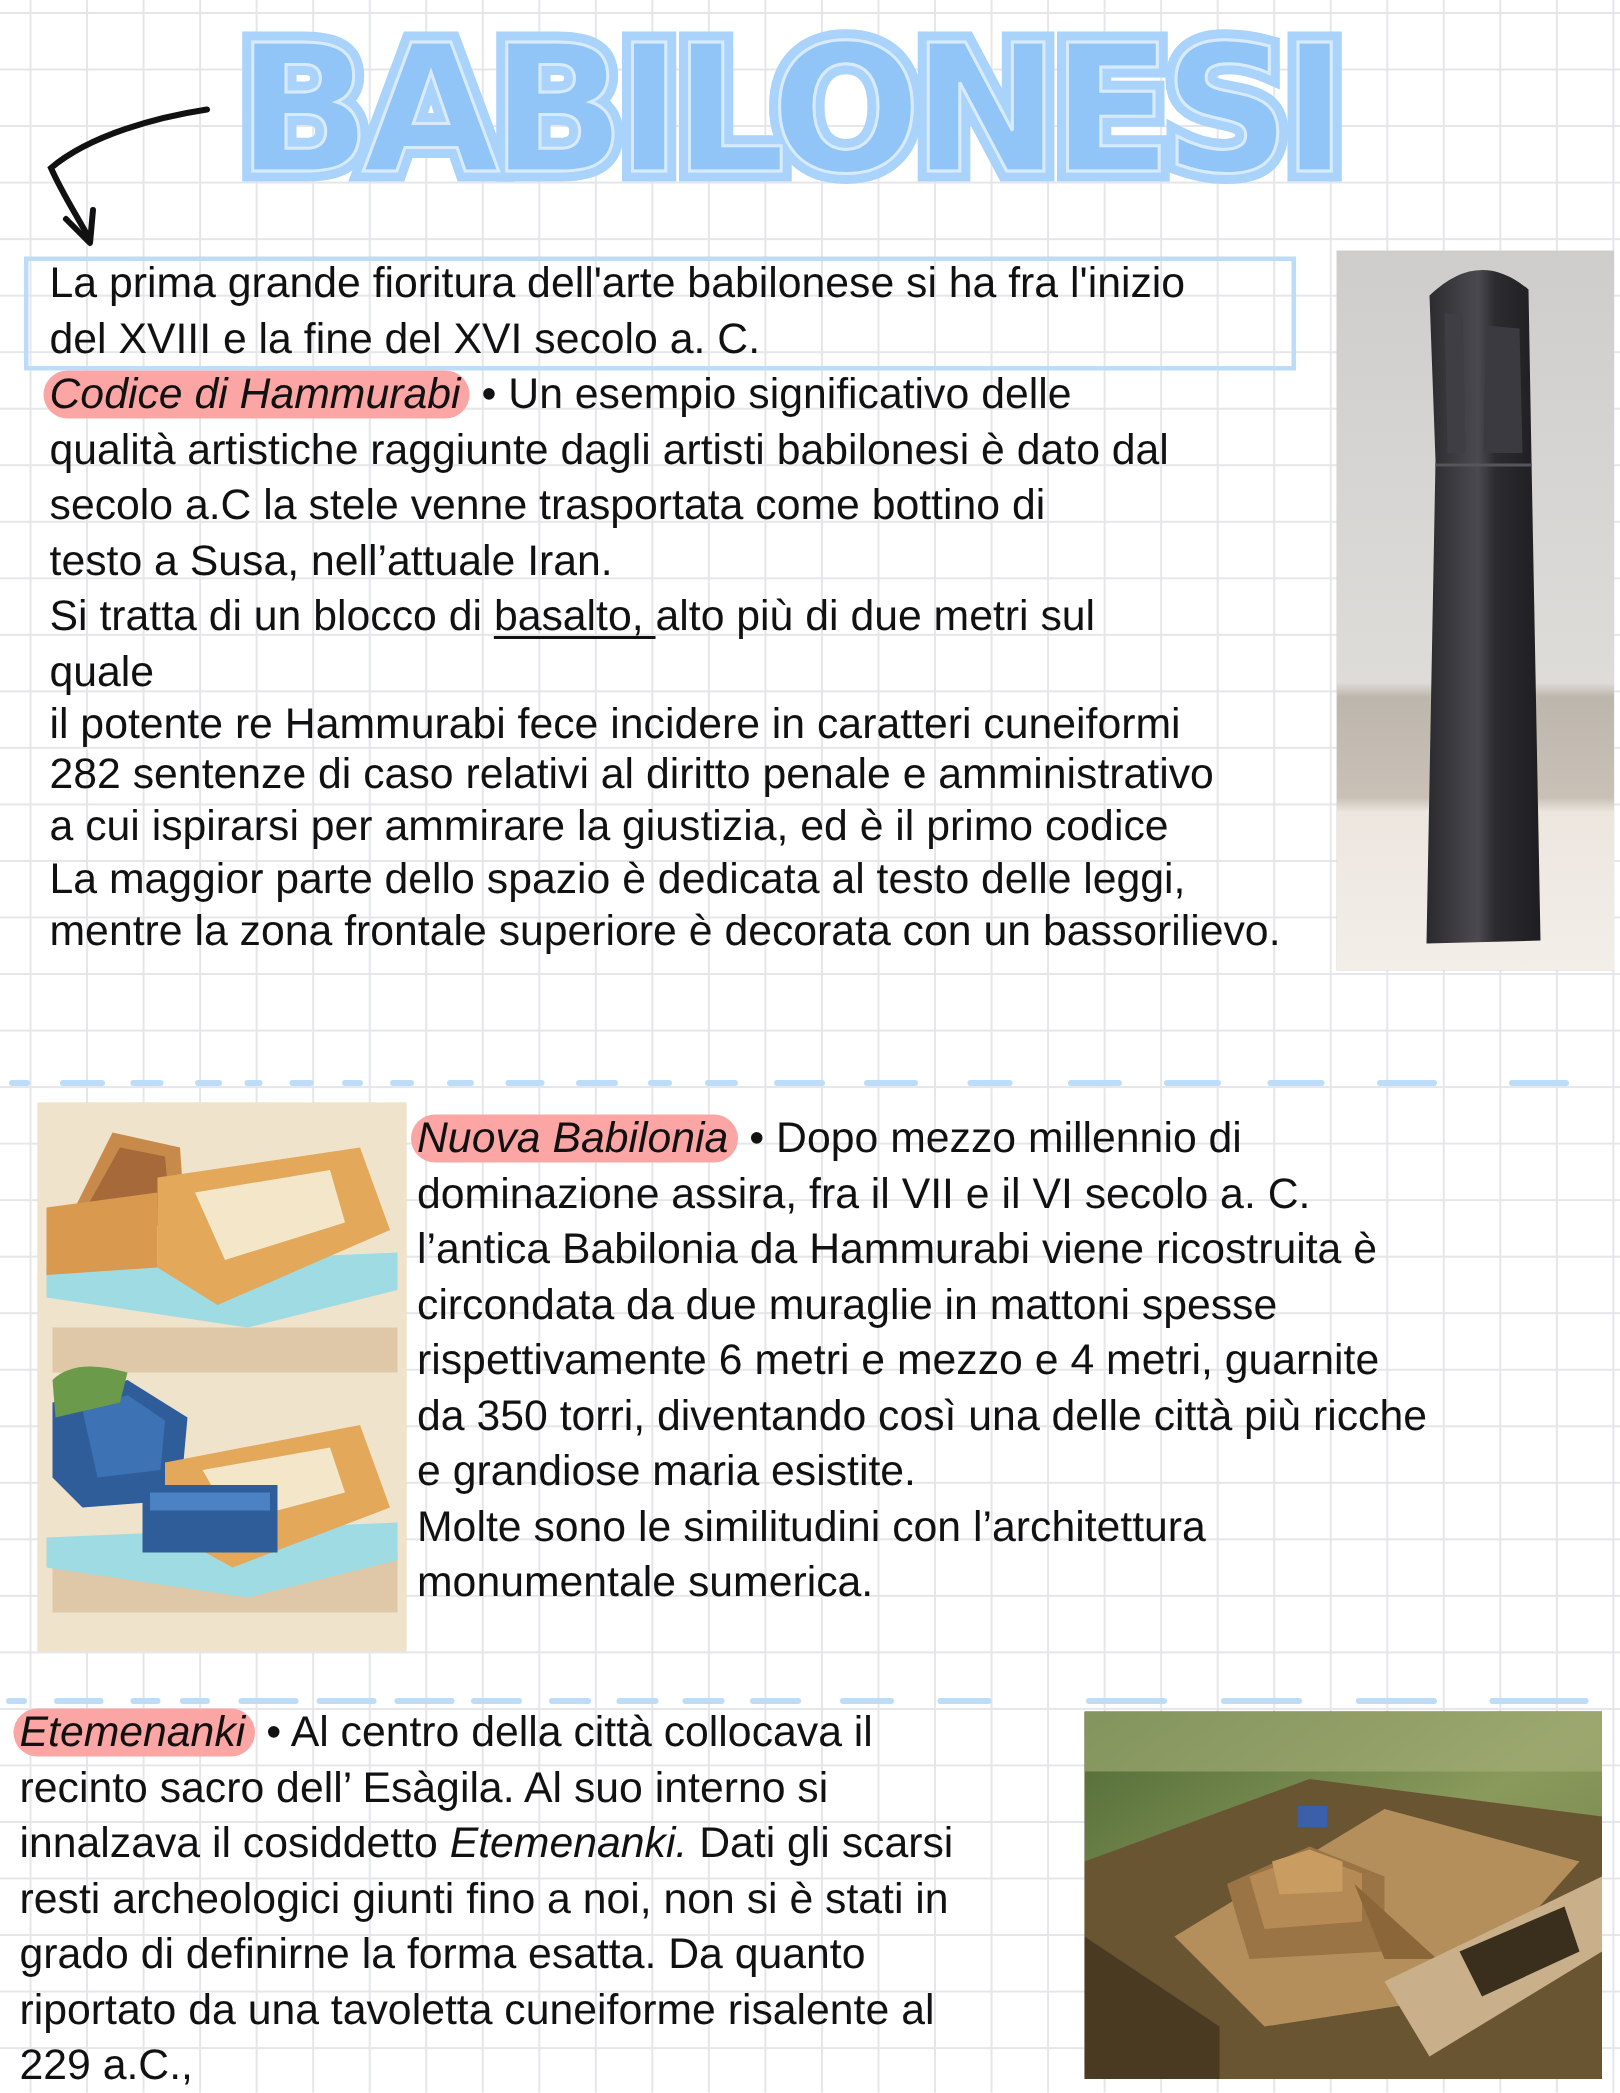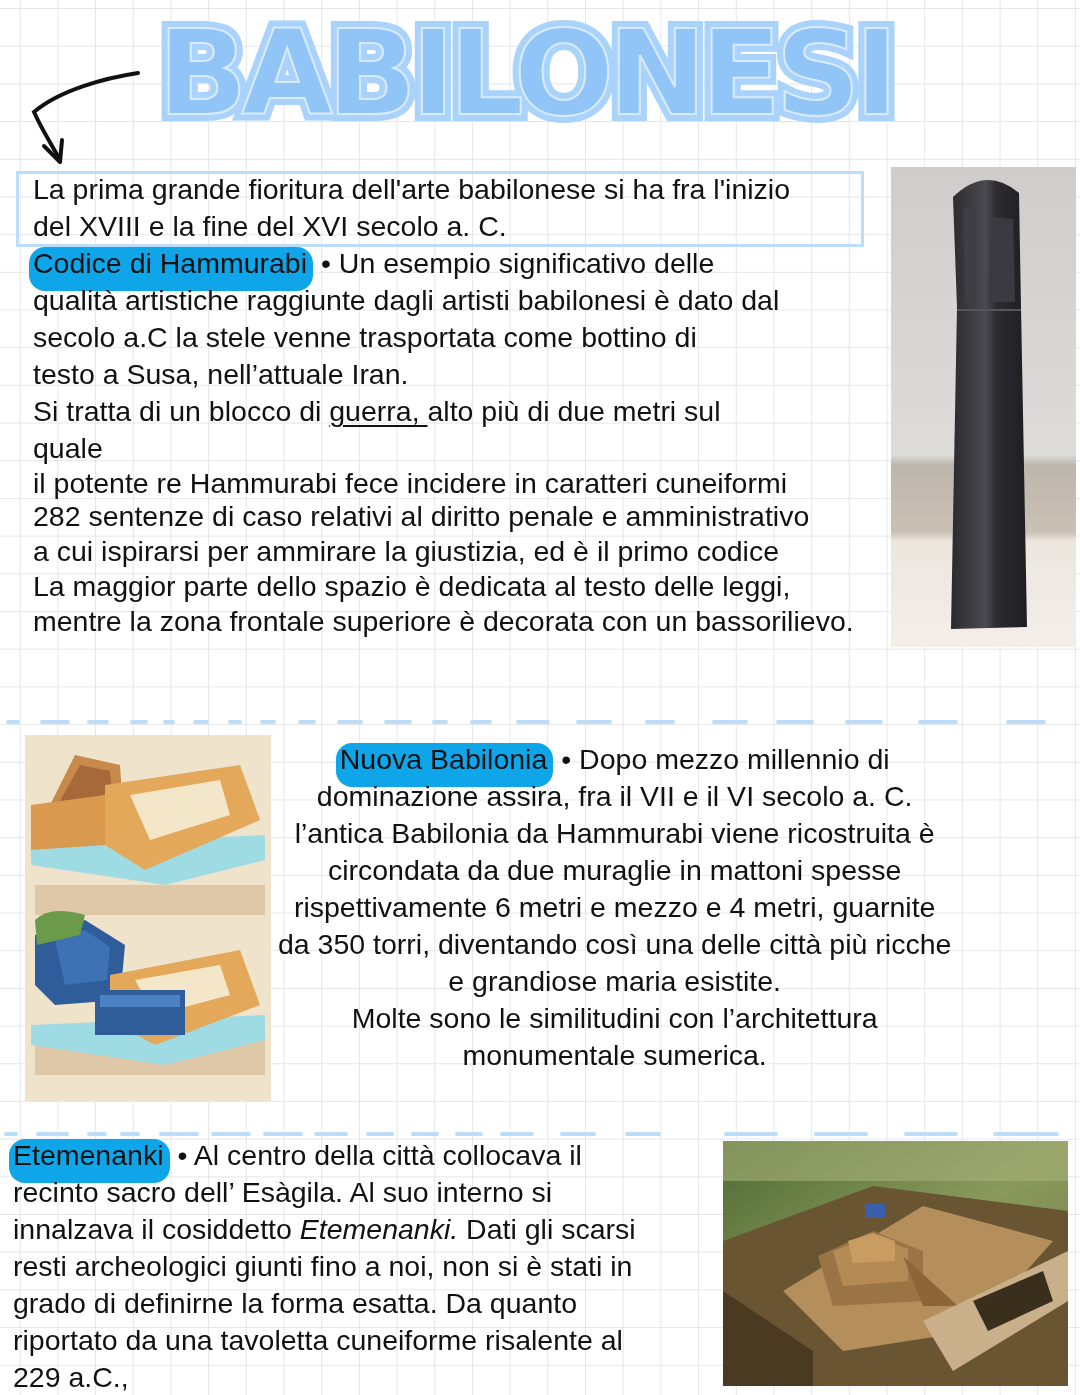--- a/index.html
+++ b/index.html
@@ -28,32 +28,32 @@
     position:absolute; left:0; top:0; width:100%;
     font-family:"DejaVu Sans", sans-serif; font-weight:bold;
     font-size:118px; letter-spacing:-6px; line-height:130px;
     text-align:center; color:#7fbaf5; opacity:0.55;
     -webkit-text-stroke:2px #ffffff;
   }
   .arrow { left:20px; top:60px; width:130px; height:110px; }
   .para { font-size:28.5px; line-height:37px; margin:0; white-space:nowrap; }
   .para b { font-weight:normal; }
   .para i { font-style:italic; }
-  .hl { background:#0ea5e9; border-radius:16px; padding:0 6px 12px 4px; margin-left:-4px; }
+  .hl { background:#fca5a5; border-radius:16px; padding:0 6px 0 4px; margin-left:-4px;font-style:italic; }
   .intro-box {
     left:16px; top:171px; width:848px; height:76px;
     border:3px solid #bcdcf7; box-sizing:border-box;
   }
   .intro-text { left:33px; top:171px; }
   .section1 { left:33px; top:245px; }
   .dashes { height:4px; }
   .dash { position:absolute; top:0; height:4px; background:#bcdcf7; border-radius:2px; }
   .stele-img { left:891px; top:167px; width:185px; height:480px; background:#d9d7d4; overflow:hidden; }
   .city-img { left:25px; top:735px; width:246px; height:366px; background:#eadcc1; overflow:hidden; }
-  .section2 { left:278px; top:741px;text-align:center; }
+  .section2 { left:278px; top:741px; }
   .section3 { left:13px; top:1137px; }
   .zig-img { left:723px; top:1141px; width:345px; height:245px; background:#6b5a3a; overflow:hidden; }
   .under { text-decoration:underline; text-decoration-thickness:2px; text-underline-offset:4px; }
 </style>
 </head>
 <body>
 
 <div class="abs title-wrap">
   <div class="title-text">BABILONESI</div>
   <div class="title-shine">BABILONESI</div>
@@ -68,21 +68,21 @@
 <div class="abs intro-text">
   <p class="para">La prima grande fioritura dell'arte babilonese si ha fra l'inizio</p>
   <p class="para">del XVIII e la fine del XVI secolo a. C.</p>
 </div>
 
 <div class="abs section1">
   <p class="para"><span class="hl">Codice di Hammurabi</span><span> • </span><span>Un esempio significativo delle</span></p>
   <p class="para">qualità artistiche raggiunte dagli artisti babilonesi è dato dal</p>
   <p class="para"><span>secolo a.C la stele venne trasportata </span><b>come bottino di</b></p>
   <p class="para"><b>testo</b><span> a Susa, nell’attuale Iran.</span></p>
-  <p class="para"><span>Si tratta di un blocco di </span><span class="under">guerra, </span><span>alto più di due metri sul</span></p>
+  <p class="para"><span>Si tratta di un blocco di </span><span class="under">basalto, </span><span>alto più di due metri sul</span></p>
   <p class="para">quale</p>
   <p class="para" style="line-height:33px">il potente re Hammurabi fece incidere in caratteri cuneiformi</p>
   <p class="para" style="line-height:33px">282 sentenze di caso relativi al diritto penale e amministrativo</p>
   <p class="para">a cui ispirarsi per ammirare la giustizia, ed è il primo codice</p>
   <p class="para" style="line-height:33px"><span>La maggior parte dello spazio è dedicata al </span><b>testo delle leggi,</b></p>
   <p class="para"><span>mentre la zona frontale superiore è decorata con un </span><b>bassorilievo</b><span>.</span></p>
 </div>
 
 <div class="abs stele-img" title="Stele del Codice di Hammurabi">
   <svg width="185" height="480" viewBox="0 0 185 480">

